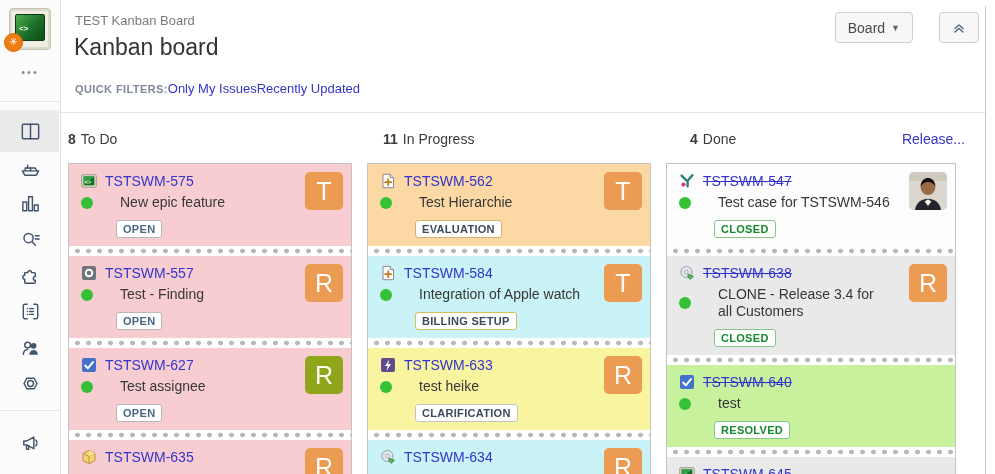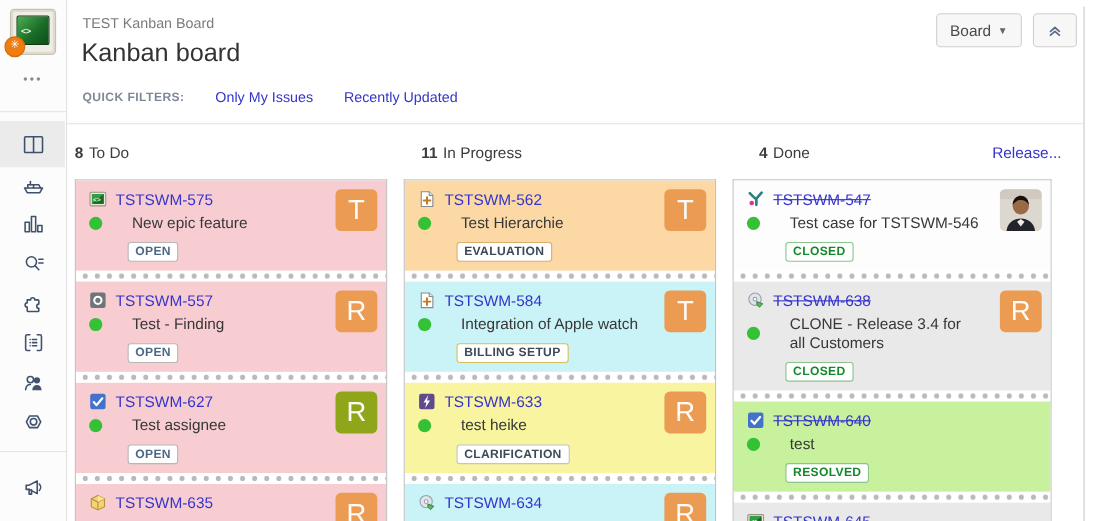--- a/index.html
+++ b/index.html
@@ -15,25 +15,25 @@
   .logo .screen{position:absolute;left:6px;top:6px;right:6px;bottom:9px;border-radius:2px;background:linear-gradient(135deg,#4caf50 0%,#1b6e28 55%,#0e4c18 100%);border:1px solid #0c3a12;color:#eaffea;font-size:8px;line-height:8px;padding:10px 0 0 3px;box-sizing:border-box;font-weight:bold;}
   .logo .badge{position:absolute;left:-5px;bottom:-2px;width:17px;height:17px;border-radius:50%;background:#f07d12;border:1px solid #d96c05;color:#fff;font-size:10px;line-height:16px;text-align:center;}
   .more-dots{position:absolute;left:0;top:66px;width:60px;text-align:center;color:#8b8b8b;font-size:11px;letter-spacing:2px;cursor:pointer;}
   .sb-div{position:absolute;left:0;width:60px;height:1px;background:#e4e4e4;}
   .nav-active-bg{position:absolute;left:0;top:110px;width:59px;height:42px;background:#ebebeb;}
   .nav-item{position:absolute;left:0;width:60px;height:36px;display:flex;align-items:center;justify-content:center;cursor:pointer;}
   .nav-item svg{width:23px;height:23px;stroke:#40516b;fill:none;stroke-width:1.5;stroke-linecap:round;stroke-linejoin:round;}
   
   .breadcrumb{position:absolute;left:75px;top:13px;font-size:13px;color:#7b7b7b;}
   .page-title{position:absolute;left:74px;top:34px;font-size:23px;color:#333;}
-  .hdr-buttons{position:absolute;top:12px;right:16px;display:flex;gap:10px;}
+  .hdr-buttons{position:absolute;top:12px;right:16px;display:flex;gap:26px;}
   .btn{height:31px;background:#f7f7f7;border:1px solid #cfcfcf;border-radius:4px;color:#4a4a4a;font-size:14px;display:flex;align-items:center;justify-content:center;cursor:pointer;padding:0 12px;box-sizing:border-box;}
   .btn .caret{font-size:9px;margin-left:6px;color:#666;}
   .btn.square{width:40px;padding:0;}
-  .qf-row{position:absolute;left:75px;top:81px;display:flex;align-items:center;gap:28px;}
+  .qf-row{position:absolute;left:75px;top:81px;display:flex;align-items:center;}
   .qf-label{font-size:11px;font-weight:bold;color:#7e8898;letter-spacing:.4px;}
   .link{color:#3434cb;font-size:13px;cursor:pointer;text-decoration:none;}
   .main-div{position:absolute;left:60px;right:0;top:112px;height:1px;background:#e3e3e3;}
   
   .board-head{position:absolute;left:68px;top:131px;right:30px;height:20px;font-size:14px;color:#3b3b3b;}
   .col-head{position:absolute;top:0;}
   .col-head b{font-weight:bold;margin-right:5px;}
   .release-link{position:absolute;right:0;top:0;font-size:14px;}
   .board{position:absolute;left:68px;top:163px;bottom:0;display:flex;gap:15px;}
   .column{border:1px solid #c3c3c3;border-bottom:none;background:#fff;box-sizing:border-box;overflow:hidden;}

